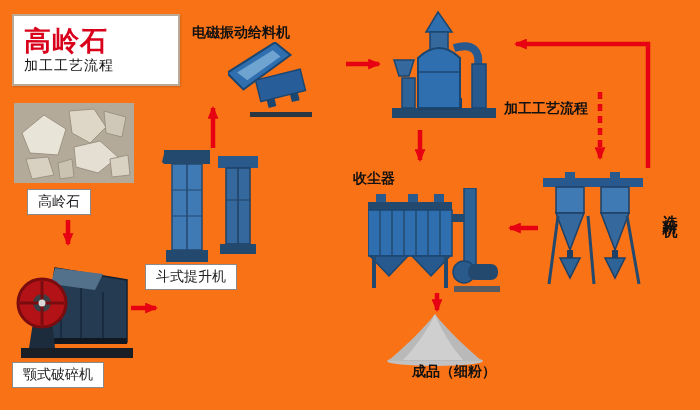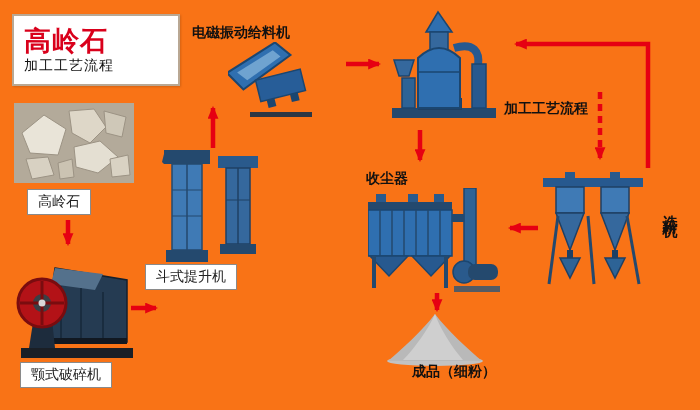--- a/index.html
+++ b/index.html
@@ -70,21 +70,21 @@
       <rect x="30" y="88" width="82" height="6" fill="#111821"></rect>
       <polygon points="20,60 14,98 40,98 36,60" fill="#1d2c3d"></polygon>
       <circle cx="27" cy="53" r="24" fill="#b31217" stroke="#7a0c0f" stroke-width="3"></circle>
       <circle cx="27" cy="53" r="9" fill="#3a3f45"></circle>
       <line x1="27" y1="31" x2="27" y2="75" stroke="#7a0c0f" stroke-width="3"></line>
       <line x1="5" y1="53" x2="49" y2="53" stroke="#7a0c0f" stroke-width="3"></line>
       <circle cx="27" cy="53" r="3.5" fill="#d8d8d8"></circle>
     </svg>
   </div>
 
-  <div class="abs lbl label-box" style="left:20px;top:362px;">
+  <div class="abs lbl label-box" style="left:12px;top:362px;">
     <span>颚式破碎机</span>
   </div>
 
   <div class="abs machine" style="left:162px;top:150px;">
     <svg width="105" height="115" viewBox="0 0 105 115">
       <rect x="2" y="0" width="46" height="14" fill="#24496e"></rect>
       <polygon points="2,4 0,12 2,14" fill="#24496e"></polygon>
       <rect x="10" y="14" width="30" height="86" fill="#3f7ab5" stroke="#24496e" stroke-width="1.5"></rect>
       <line x1="25" y1="14" x2="25" y2="100" stroke="#24496e" stroke-width="1.5"></line>
       <line x1="10" y1="40" x2="40" y2="40" stroke="#24496e" stroke-width="1"></line>
@@ -131,21 +131,21 @@
       <rect x="84" y="56" width="14" height="44" fill="#27598f" stroke="#1b4670" stroke-width="1.5"></rect>
       <rect x="14" y="70" width="13" height="30" fill="#2d6396" stroke="#1b4670" stroke-width="1.5"></rect>
       <polygon points="6,52 26,52 21,68 11,68" fill="#35689d" stroke="#1b4670" stroke-width="1.5"></polygon>
     </svg>
   </div>
 
   <div class="abs lbl label-plain" style="left:504px;top:100px;">
     <span>加工工艺流程</span>
   </div>
 
-  <div class="abs lbl label-plain" style="left:366px;top:170px;">
+  <div class="abs lbl label-plain" style="left:353px;top:170px;">
     <span>收尘器</span>
   </div>
 
   <div class="abs machine" style="left:368px;top:188px;">
     <svg width="135" height="105" viewBox="0 0 135 105">
       <rect x="0" y="14" width="84" height="8" fill="#24496e"></rect>
       <rect x="8" y="6" width="10" height="8" fill="#2a5a8c"></rect>
       <rect x="40" y="6" width="10" height="8" fill="#2a5a8c"></rect>
       <rect x="66" y="6" width="10" height="8" fill="#2a5a8c"></rect>
       <rect x="0" y="22" width="84" height="46" fill="#2f6fb0" stroke="#1b4670" stroke-width="1.5"></rect>

